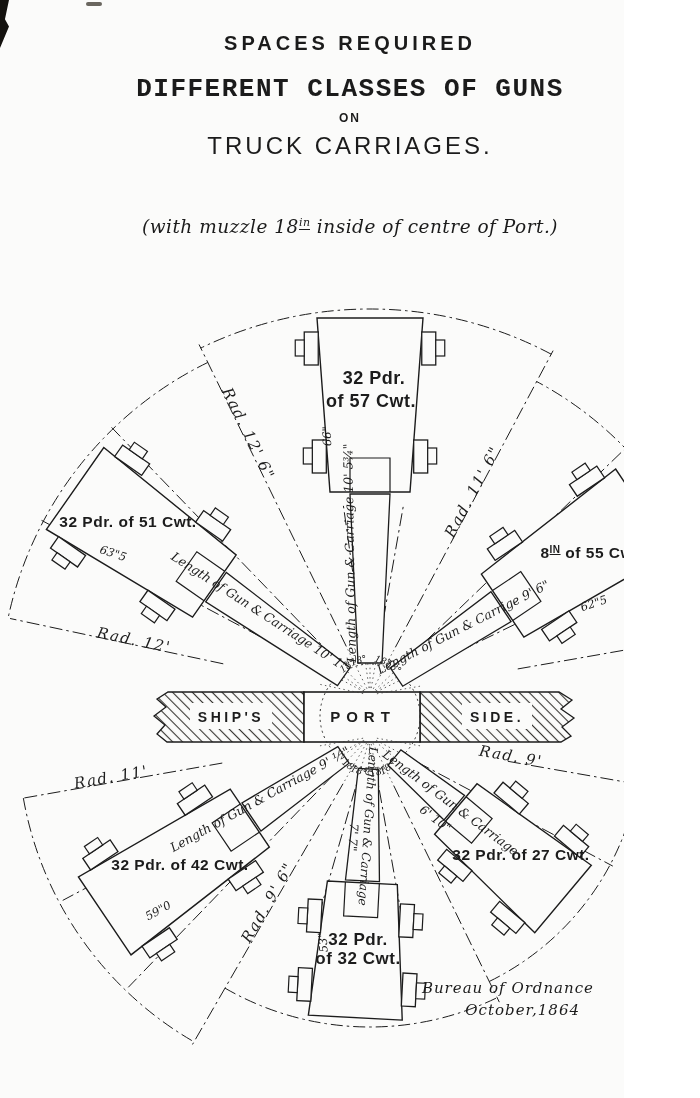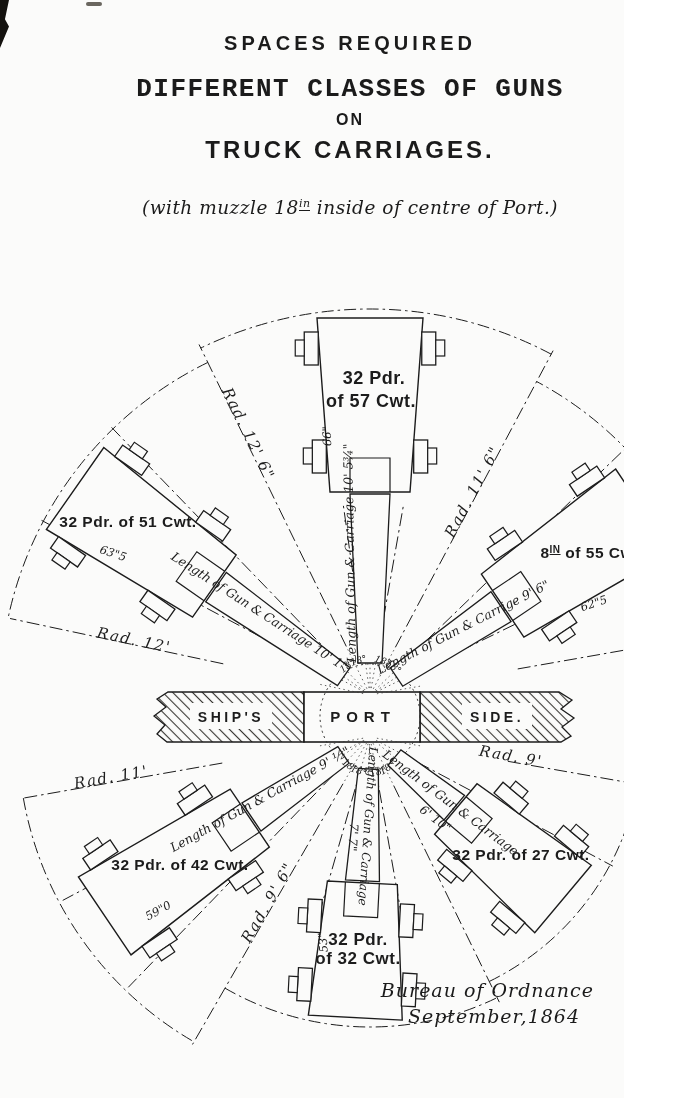--- a/index.html
+++ b/index.html
@@ -2,37 +2,37 @@
 <html><head>
 <meta charset="utf-8">
 <style>
   html,body{margin:0;padding:0;background:#ffffff;}
   .page{position:relative;width:624px;height:1098px;background:#fbfbfa;overflow:hidden;
         font-family:"Liberation Sans","DejaVu Sans",sans-serif;color:#1b1b1b;}
   .titleblock{position:absolute;top:0;left:0;width:700px;text-align:center;z-index:3;}
   .t1{margin-top:32px;font-size:20px;font-weight:bold;letter-spacing:4px;}
   .t2{margin-top:17px;font-size:16px;letter-spacing:3px;}
   .t3{margin-top:19px;font-size:26px;font-weight:bold;letter-spacing:1.5px;font-family:Liberation Mono, monospace;}
-  .t4{margin-top:7px;font-size:16px;font-weight:bold;letter-spacing:2px;}
-  .t5{margin-top:7px;font-size:24px;font-weight:bold;letter-spacing:3px;}
-  .subtitle{margin-top:33px;font-family:"DejaVu Serif","Liberation Serif",serif;
+  .t4{margin-top:7px;font-size:12px;font-weight:bold;letter-spacing:2px;}
+  .t5{margin-top:7px;font-size:24px;font-weight:normal;letter-spacing:3px;}
+  .subtitle{margin-top:56px;font-family:"DejaVu Serif","Liberation Serif",serif;
             font-style:italic;font-size:18.5px;letter-spacing:0.5px;}
   .subtitle sup{font-size:11px;border-bottom:1px solid #1b1b1b;}
   svg#diagram{position:absolute;left:0;top:0;z-index:2;}
   svg text{fill:#1c1c1c;}
   .gname{font-family:"Liberation Sans","DejaVu Sans",sans-serif;font-weight:bold;letter-spacing:0.5px;}
   .gwidth{font-family:"DejaVu Serif","Liberation Serif",serif;font-style:italic;font-size:11.5px;}
   .glen{font-family:"DejaVu Serif","Liberation Serif",serif;font-style:italic;font-size:12.5px;}
   .glen2{font-family:"DejaVu Serif","Liberation Serif",serif;font-style:italic;font-size:12px;}
   .grad{font-family:"DejaVu Serif","Liberation Serif",serif;font-style:italic;font-size:15px;letter-spacing:1.5px;}
   .gangle{font-family:"DejaVu Serif","Liberation Serif",serif;font-style:italic;font-size:9.5px;}
   .bandtext{font-family:"Liberation Sans","DejaVu Sans",sans-serif;font-weight:bold;font-size:14px;letter-spacing:3.5px;}
   .porttext{font-family:"Liberation Sans","DejaVu Sans",sans-serif;font-weight:bold;font-size:15px;letter-spacing:6px;}
   .attribution{position:absolute;top:979px;right:30px;width:260px;text-align:right;z-index:3;
-               font-family:"DejaVu Serif","Liberation Serif",serif;font-style:italic;font-size:19px;letter-spacing:1px;}
+               font-family:"DejaVu Serif","Liberation Serif",serif;font-style:italic;font-size:15px;letter-spacing:1px;}
   .attr2{padding-right:14px;margin-top:4px;}
   .speck1{position:absolute;left:0;top:0;width:9px;height:48px;background:#14120f;
           clip-path:polygon(0 0,100% 0,55% 40%,100% 55%,0 100%);z-index:4;}
   .speck2{position:absolute;left:86px;top:2px;width:16px;height:4px;background:#6a665f;border-radius:2px;z-index:4;}
 </style>
 </head>
 <body>
 
 <div class="page">
 
@@ -223,16 +223,16 @@
       <text x="359.4746186299815" y="663.5730287853307" class="gangle" text-anchor="middle" transform="rotate(-17 359.4746186299815 663.5730287853307)">18°</text>
       <text x="349.35124829136237" y="668.5105264055964" class="gangle" text-anchor="middle" transform="rotate(-35 349.35124829136237 668.5105264055964)">18°</text>
       <text x="347.8361868882763" y="768.368387129842" class="gangle" text-anchor="middle" transform="rotate(38 347.8361868882763 768.368387129842)">18°</text>
       <text x="357.6872748402759" y="773.8289343482927" class="gangle" text-anchor="middle" transform="rotate(20 357.6872748402759 773.8289343482927)">18°</text>
       <text x="378.70918824158804" y="774.9306461459358" class="gangle" text-anchor="middle" transform="rotate(-14 378.70918824158804 774.9306461459358)">18°</text>
       <text x="389.0770935123954" y="770.5297314616314" class="gangle" text-anchor="middle" transform="rotate(-32 389.0770935123954 770.5297314616314)">18°</text>
     </svg>
 
   <div class="attribution">
     <div>Bureau of Ordnance</div>
-    <div class="attr2">September,1864</div>
+    <div class="attr2">October,1864</div>
   </div>
 
 </div>
 
 </body></html>

